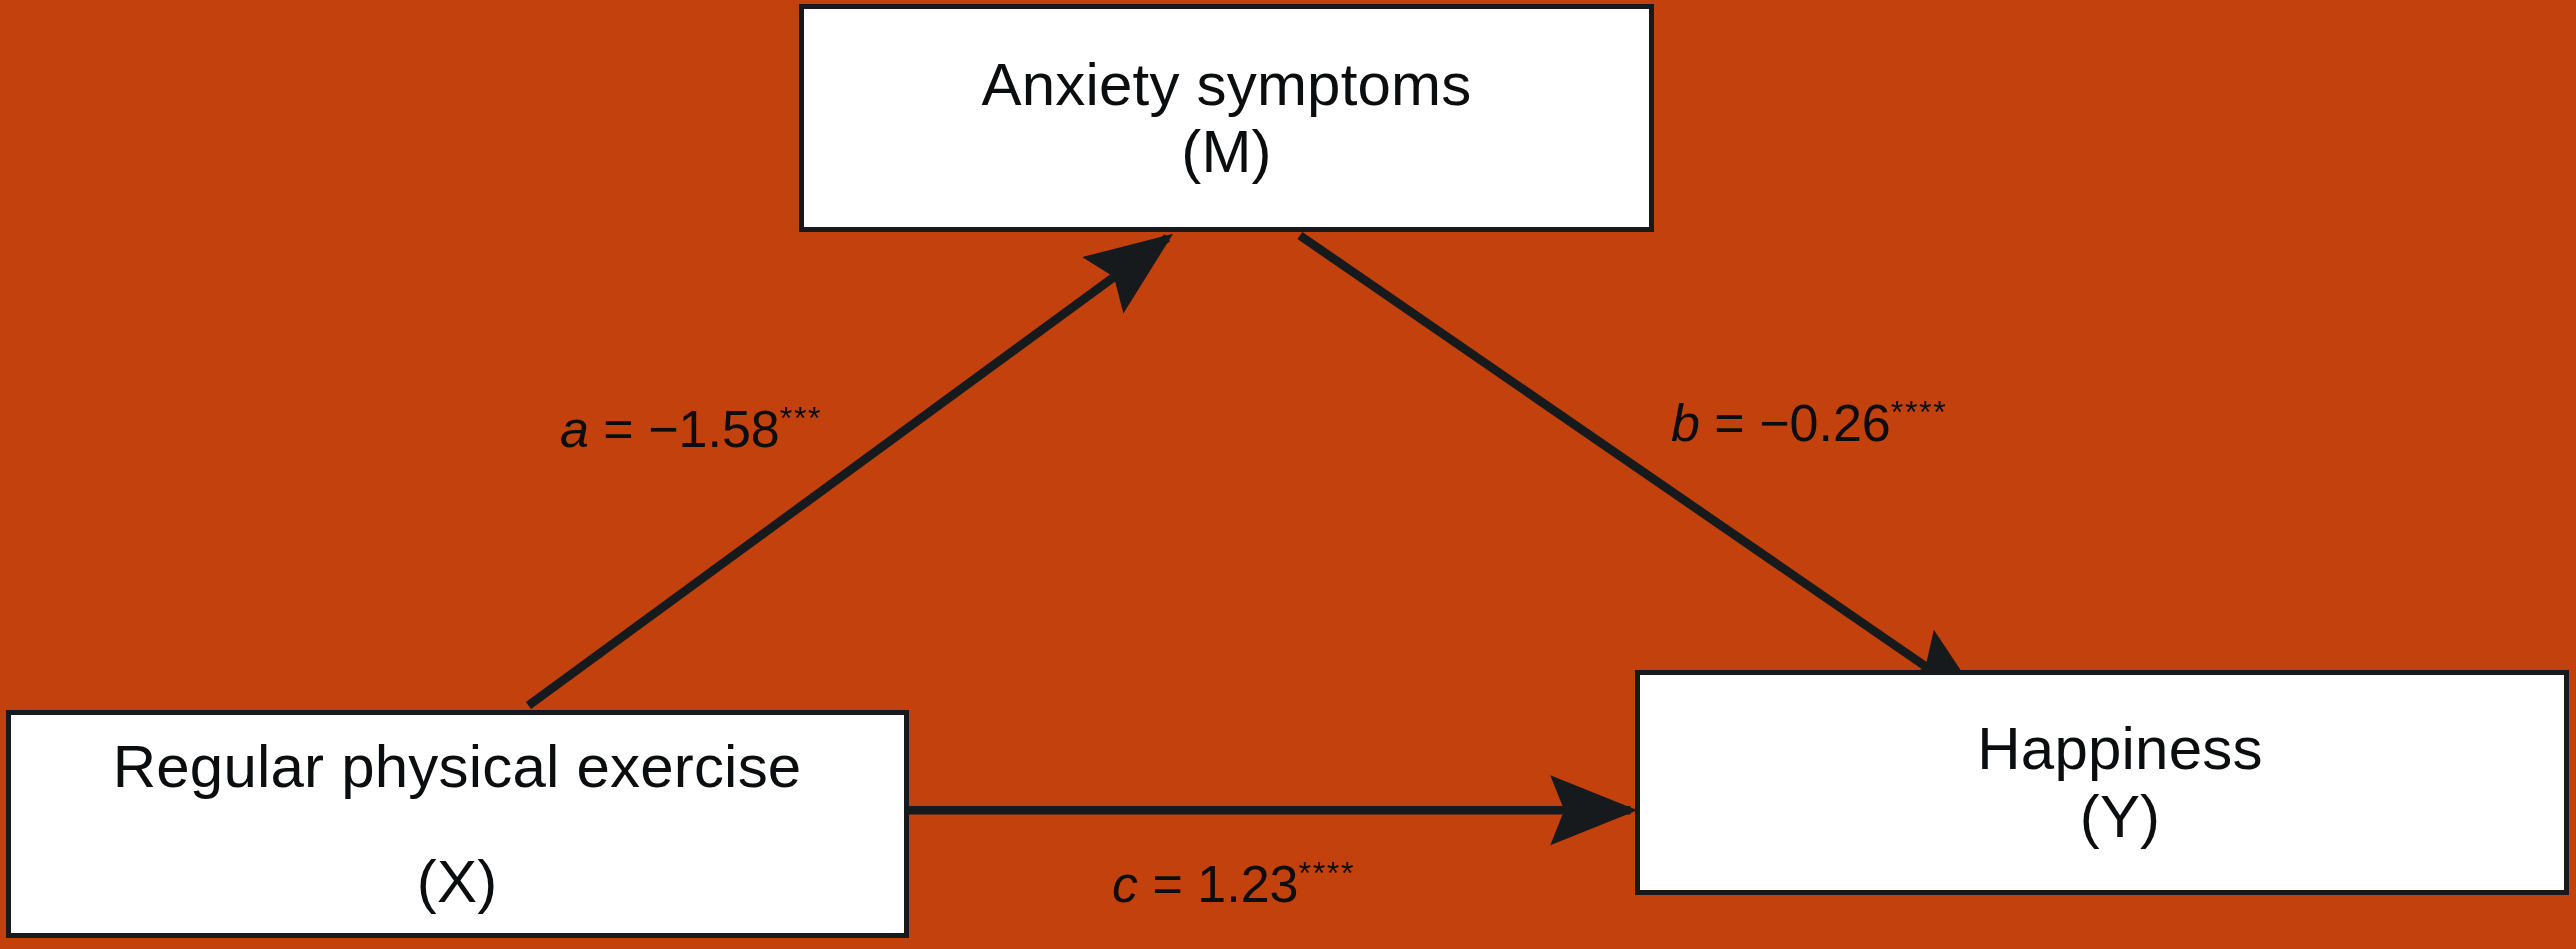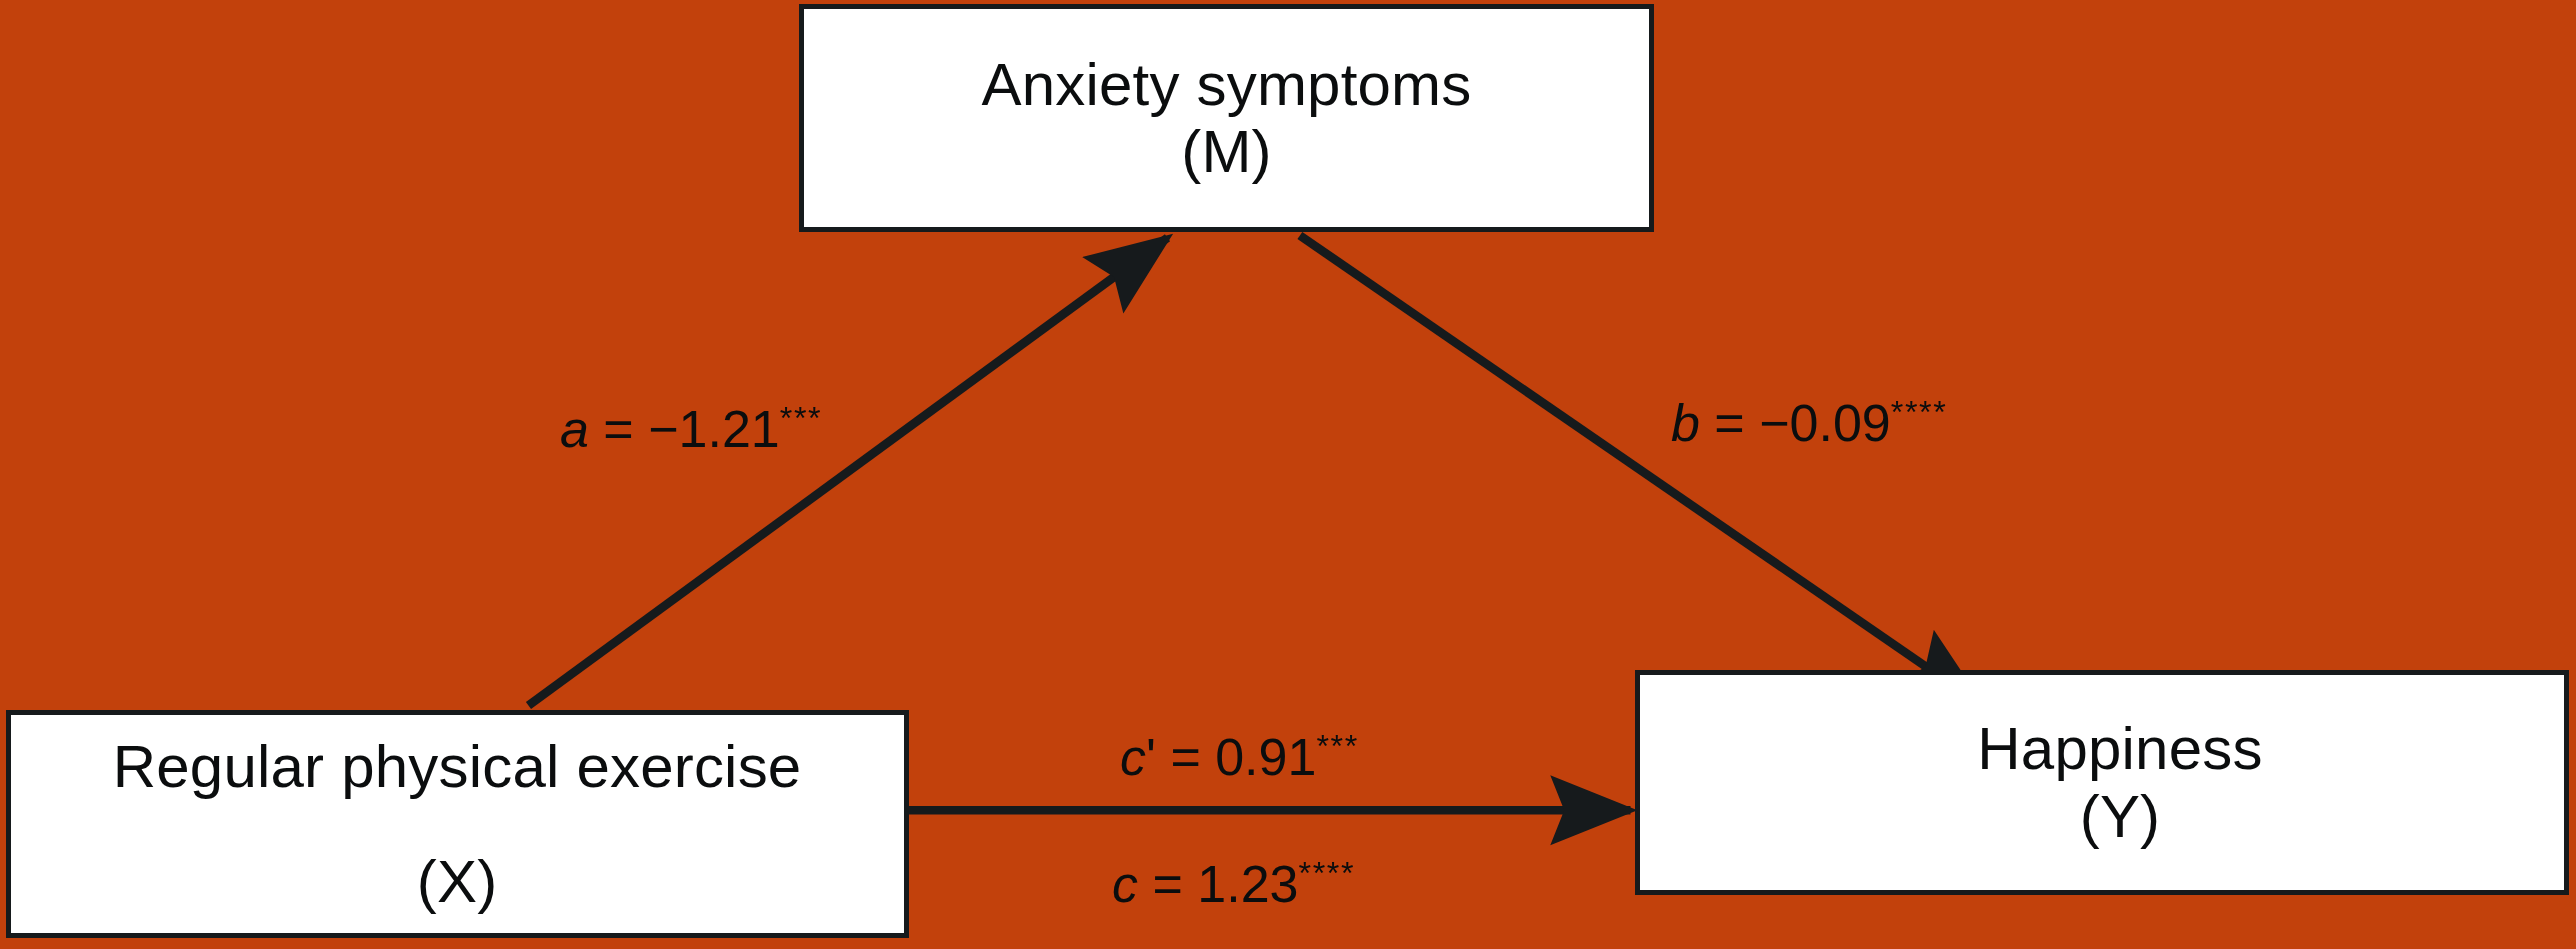--- a/index.html
+++ b/index.html
@@ -88,29 +88,26 @@
     <div class="node-line">Regular physical exercise</div>
     <div class="node-line">(X)</div>
   </div>
 
   <div class="node-box" style="left:1635px; top:670px; width:934px; height:225px;padding-left:36px;">
     <div class="node-line">Happiness</div>
     <div class="node-line">(Y)</div>
   </div>
 
   <div class="path-label" style="left:560px; top:403px;">
-    <span class="sym">a</span><span class="prime"></span><span> = </span><span>−1.21</span><sup class="stars">***</sup>
+    <span class="sym">a</span><span class="prime"></span><span> = </span><span>−1.58</span><sup class="stars">***</sup>
   </div>
 
   <div class="path-label" style="left:1671px; top:397px;">
-    <span class="sym">b</span><span class="prime"></span><span> = </span><span>−0.09</span><sup class="stars">****</sup>
+    <span class="sym">b</span><span class="prime"></span><span> = </span><span>−0.26</span><sup class="stars">****</sup>
   </div>
 
-  <div class="path-label" style="left:1120px; top:731px;">
-    <span class="sym">c</span><span class="prime">'</span><span> = </span><span>0.91</span><sup class="stars">***</sup>
-  </div>
 
   <div class="path-label" style="left:1112px; top:858px;">
     <span class="sym">c</span><span class="prime"></span><span> = </span><span>1.23</span><sup class="stars">****</sup>
   </div>
 
 </div>
 
 
 </body></html>

